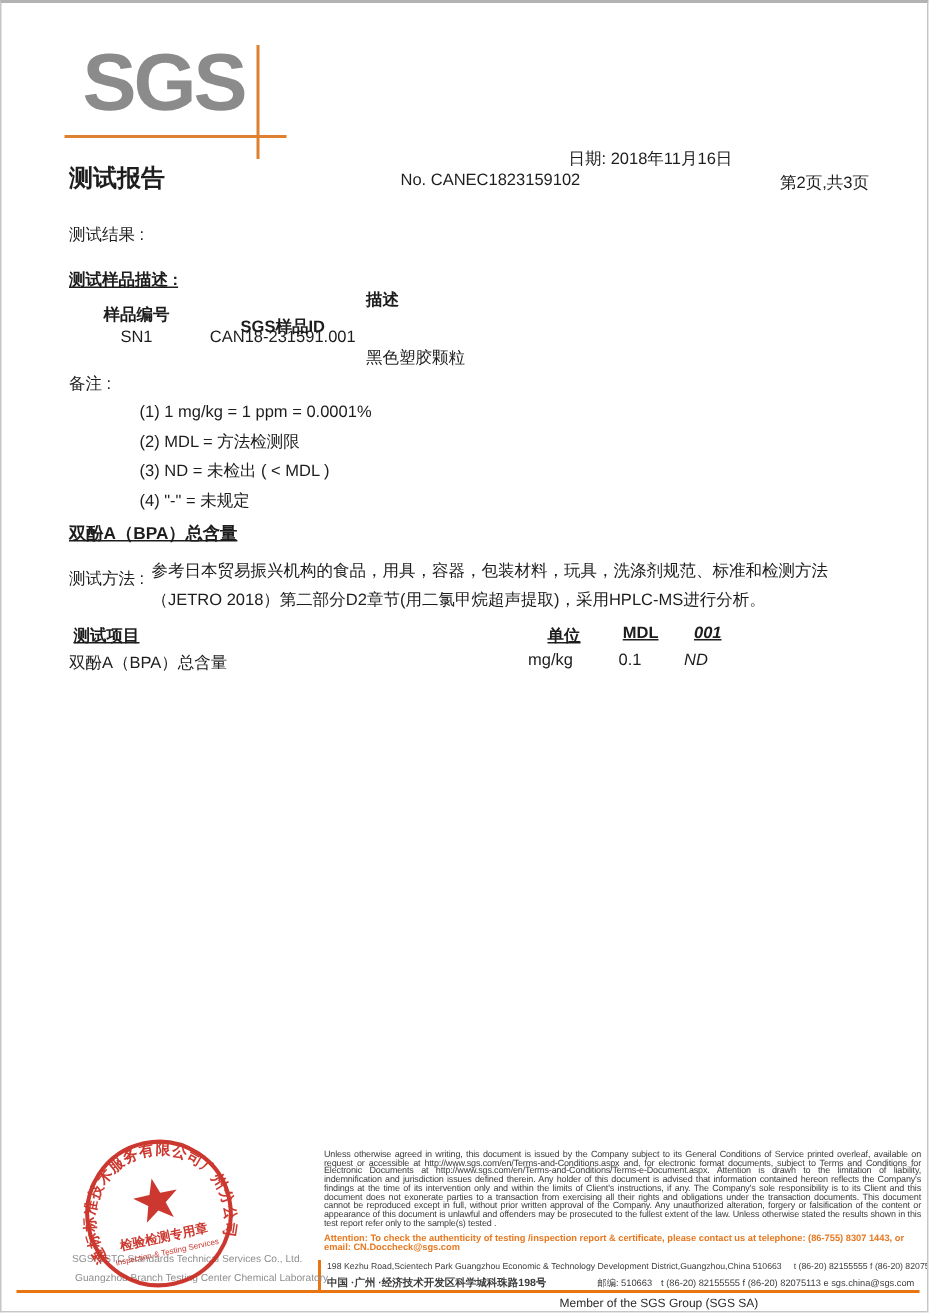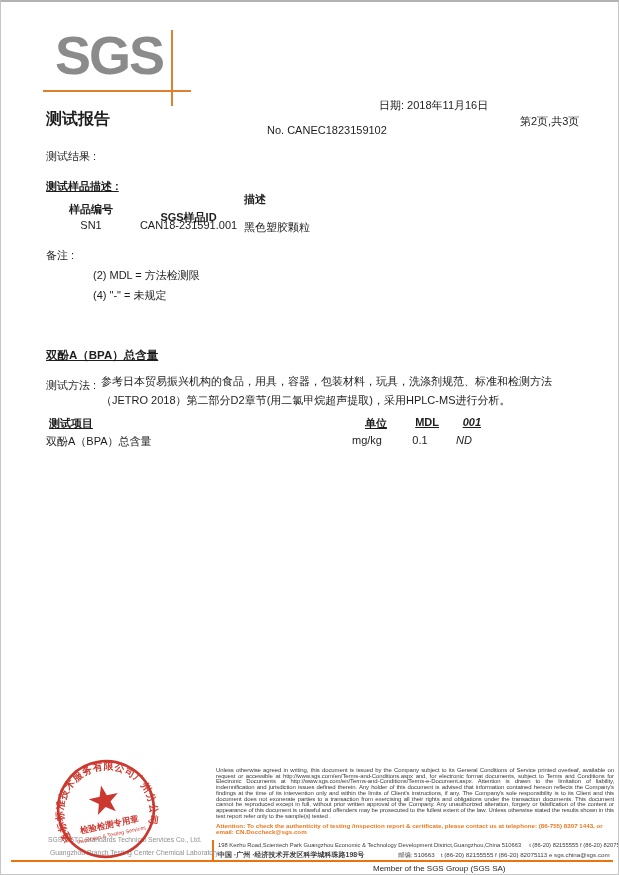--- a/index.html
+++ b/index.html
@@ -10,34 +10,34 @@
     overflow:hidden;
   }
   .abs{position:absolute;}
   
   .logo-text{left:54px;top:26px;font-size:54px;font-weight:bold;color:#8b8b8b;
     letter-spacing:-2px;line-height:1;font-family:"Liberation Sans",sans-serif;}
   .logo-hline{left:42px;top:88px;width:148px;height:2px;background:#dd8030;}
   .logo-vline{left:170px;top:28px;width:2px;height:76px;background:#dd8030;}
   
   .doc-title{left:45px;top:107px;font-size:16px;font-weight:bold;}
-  .report-no{left:218px;top:122px;font-size:11px;padding-left:48px;}
+  .report-no{left:218px;top:112px;font-size:11px;padding-left:48px;}
   .report-date{left:378px;top:96px;font-size:11px;}
   .page-info{left:519px;top:112px;font-size:11px;}
   
   .t11{font-size:11px;}
   .sec-heading{left:45px;top:147px;font-size:11px;}
   .sample-desc{left:45px;top:177px;font-size:11px;font-weight:bold;text-decoration:underline;}
   .col-c{text-align:center;}
   .st-h1{left:50px;top:200px;width:80px;font-weight:bold;}
   .st-h2{left:130px;top:208px;width:115px;font-weight:bold;}
   .st-h3{left:243px;top:190px;font-weight:bold;}
   .st-r1{left:50px;top:217px;width:80px;}
   .st-r2{left:130px;top:217px;width:115px;}
-  .st-r3{left:243px;top:218px;}
+  .st-r3{left:243px;top:229px;}
   .remarks-h{left:45px;top:246px;}
   .remarks{left:92px;top:264px;font-size:11px;line-height:19.5px;}
   .bpa-h{left:45px;top:346px;font-size:11.5px;font-weight:bold;text-decoration:underline;}
   .method-l{left:45px;top:376px;}
   .method-t{left:100px;top:370px;width:498px;font-size:11px;line-height:19px;}
   
   .rt-head{top:414px;font-weight:bold;text-decoration:underline;text-align:right;}
   .rt-item-h{left:48px;}
   .rt-unit{left:346px;width:40px;}
   .rt-mdl{left:400px;width:38px;}
@@ -81,21 +81,23 @@
 
   <div class="abs t11 col-c st-h1">样品编号</div>
   <div class="abs t11 col-c st-h2">SGS样品ID</div>
   <div class="abs t11 st-h3">描述</div>
   <div class="abs t11 col-c st-r1">SN1</div>
   <div class="abs t11 col-c st-r2">CAN18-231591.001</div>
   <div class="abs t11 st-r3">黑色塑胶颗粒</div>
 
   <div class="abs t11 remarks-h">备注 :</div>
   <div class="abs remarks">
+    <div>(1) 1 mg/kg = 1 ppm = 0.0001%</div>
     <div>(2) MDL = 方法检测限</div>
+    <div>(3) ND = 未检出 ( &lt; MDL )</div>
     <div>(4) "-" = 未规定</div>
   </div>
 
   <div class="abs bpa-h">双酚A（BPA）总含量</div>
   <div class="abs t11 method-l">测试方法 :</div>
   <div class="abs method-t">参考日本贸易振兴机构的食品，用具，容器，包装材料，玩具，洗涤剂规范、标准和检测方法（JETRO 2018）第二部分D2章节(用二氯甲烷超声提取)，采用HPLC-MS进行分析。</div>
 
   <div class="abs t11 rt-head rt-item-h">测试项目</div>
   <div class="abs t11 col-c rt-head rt-unit">单位</div>
   <div class="abs t11 col-c rt-head rt-mdl">MDL</div>

